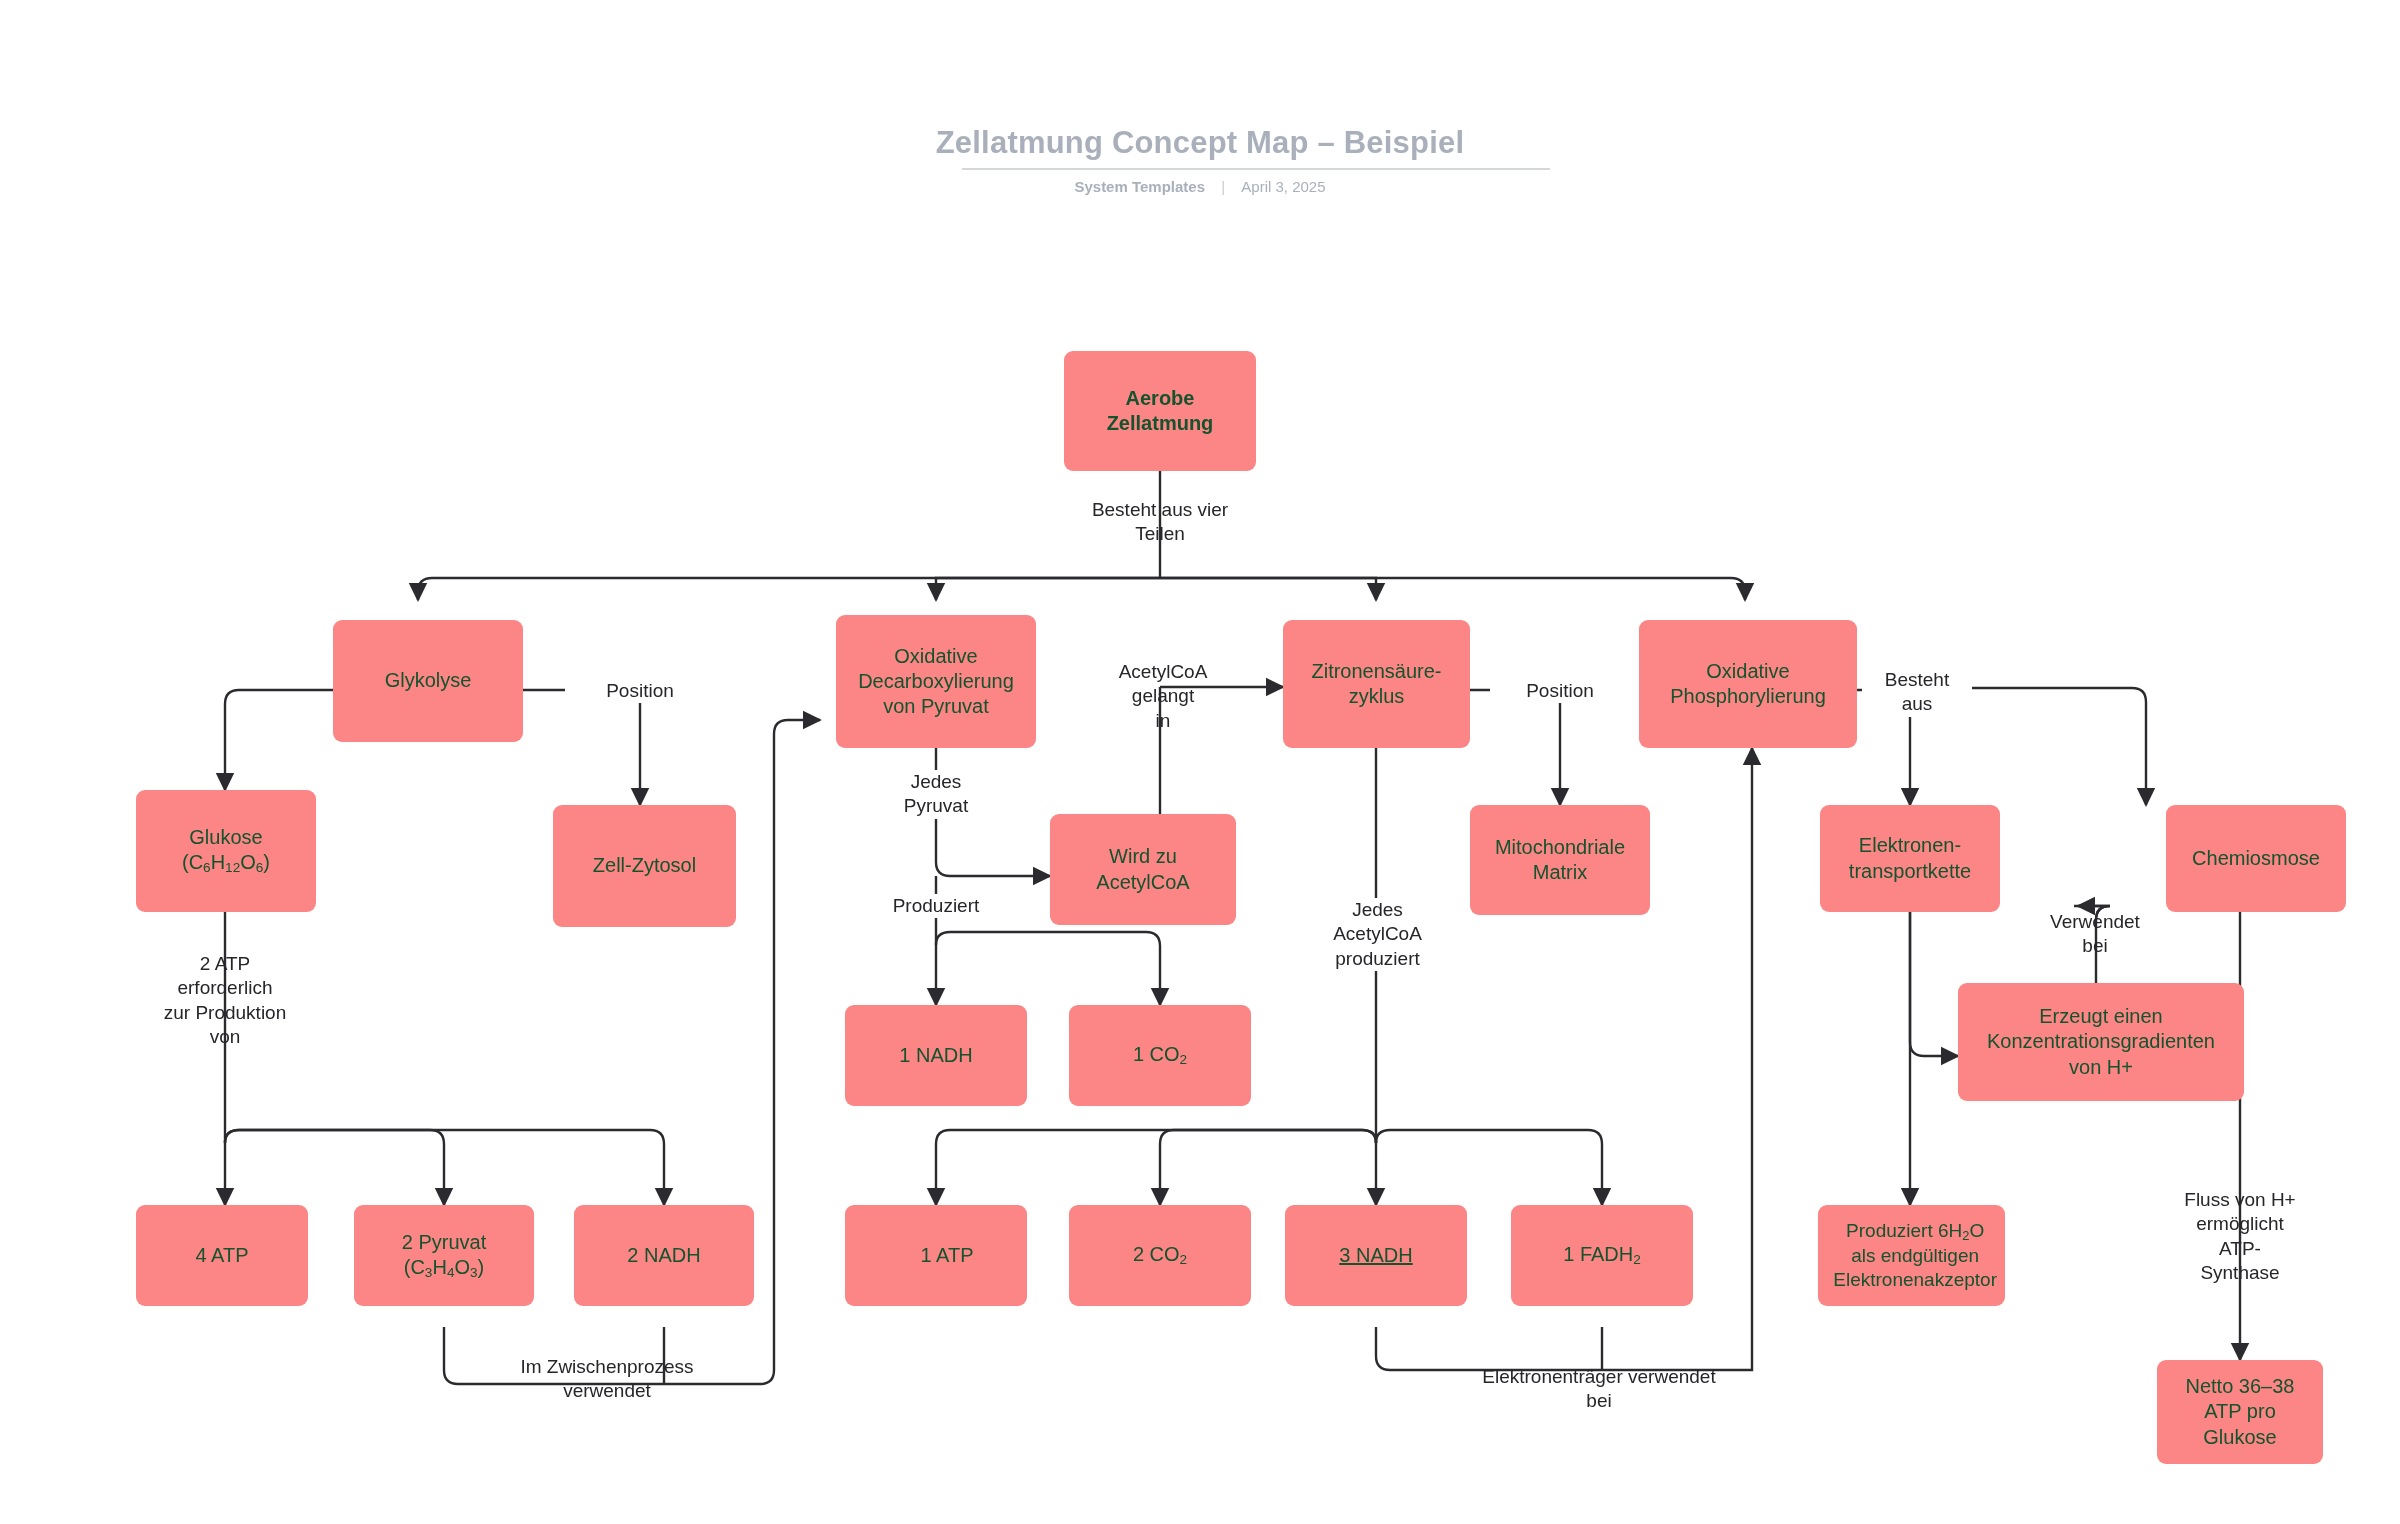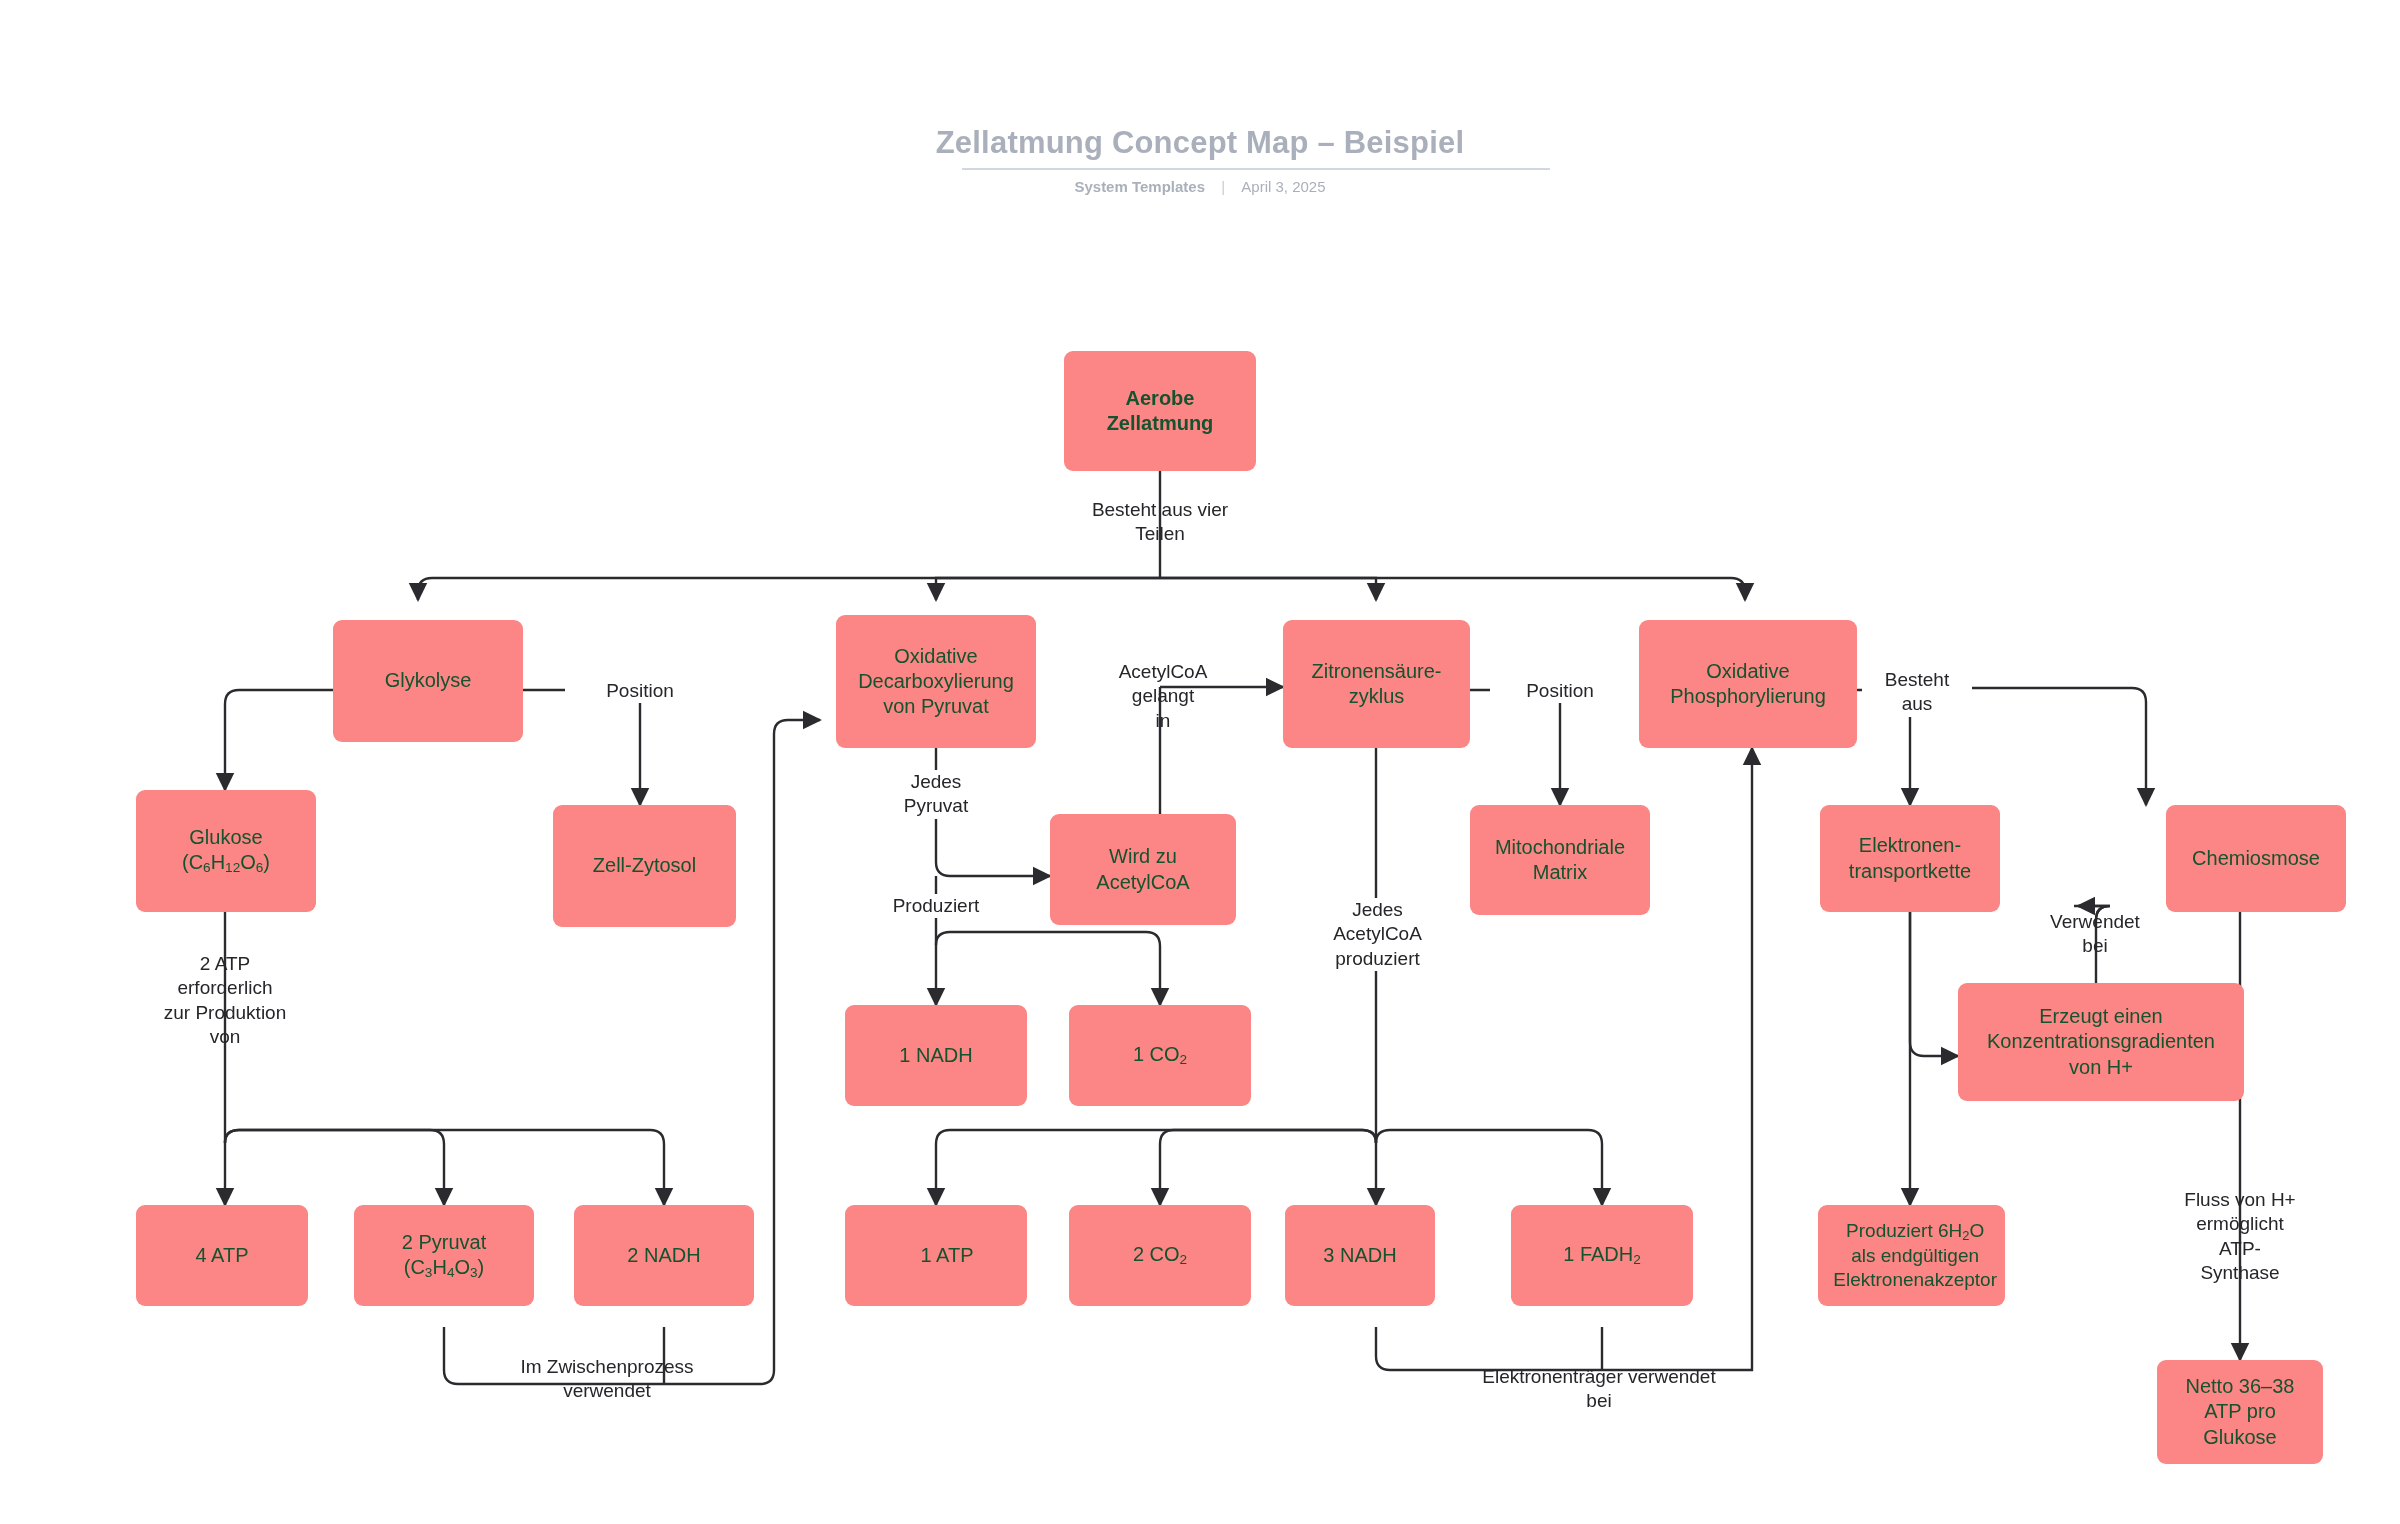--- a/index.html
+++ b/index.html
@@ -211,21 +211,21 @@
   </div>
 
   <div class="node" style="left:574px;top:1205px;width:180px;height:101px;">2 NADH</div>
 
   <div class="node" style="left:845px;top:1205px;width:182px;height:101px;padding-left:30px;">1 ATP</div>
 
   <div class="node" style="left:1069px;top:1205px;width:182px;height:101px;">
     <div><span>2 CO</span><sub>2</sub></div>
   </div>
 
-  <div class="node" style="left:1285px;top:1205px;width:150px;height:101px;">3 NADH</div>
+  <div class="node" style="left:1285px;top:1205px;width:182px;height:101px;text-decoration:underline;">3 NADH</div>
 
   <div class="node" style="left:1511px;top:1205px;width:182px;height:101px;">
     <div><span>1 FADH</span><sub>2</sub></div>
   </div>
 
   <div class="node" style="left:1818px;top:1205px;width:187px;height:101px;justify-content:flex-end;">
     <div style="font-size:19px;">
       <span><span>Produziert 6H</span><sub>2</sub><span>O</span></span><br>
       <span>als endgültigen</span><br>
       <span>Elektronenakzeptor</span>

